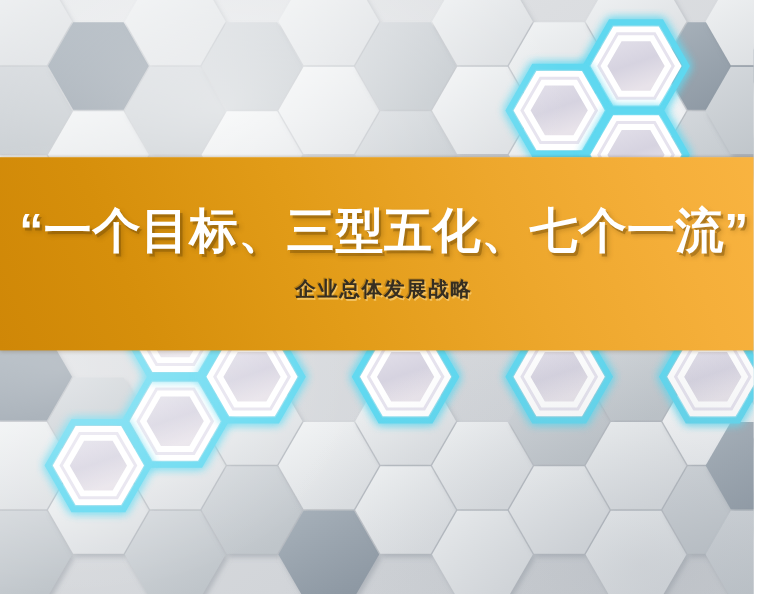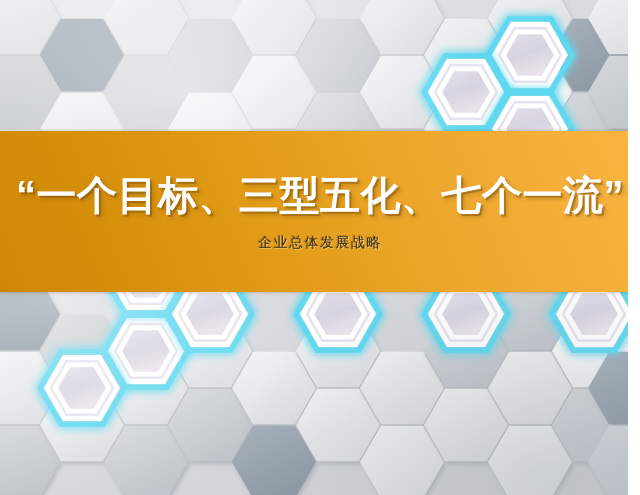--- a/index.html
+++ b/index.html
@@ -66,22 +66,22 @@
     white-space: nowrap;
     text-shadow:
       2px 2px 0 rgba(120,78,6,0.42),
       3px 3px 4px rgba(90,58,0,0.28);
     margin: 0 0 20px 0;
     padding: 0;
   }
 
   #banner-subtitle {
     color: #362e21;
-    font-size: 14px;
-    font-weight: normal;
+    font-size: 17px;
+    font-weight: bold;
     letter-spacing: 1.5px;
     line-height: 1;
     white-space: nowrap;
     text-shadow:
       1px 1px 0 rgba(255,222,150,0.55),
       -1px -1px 0 rgba(60,45,15,0.25);
     margin: 0;
     padding: 0;
   }
 </style>

